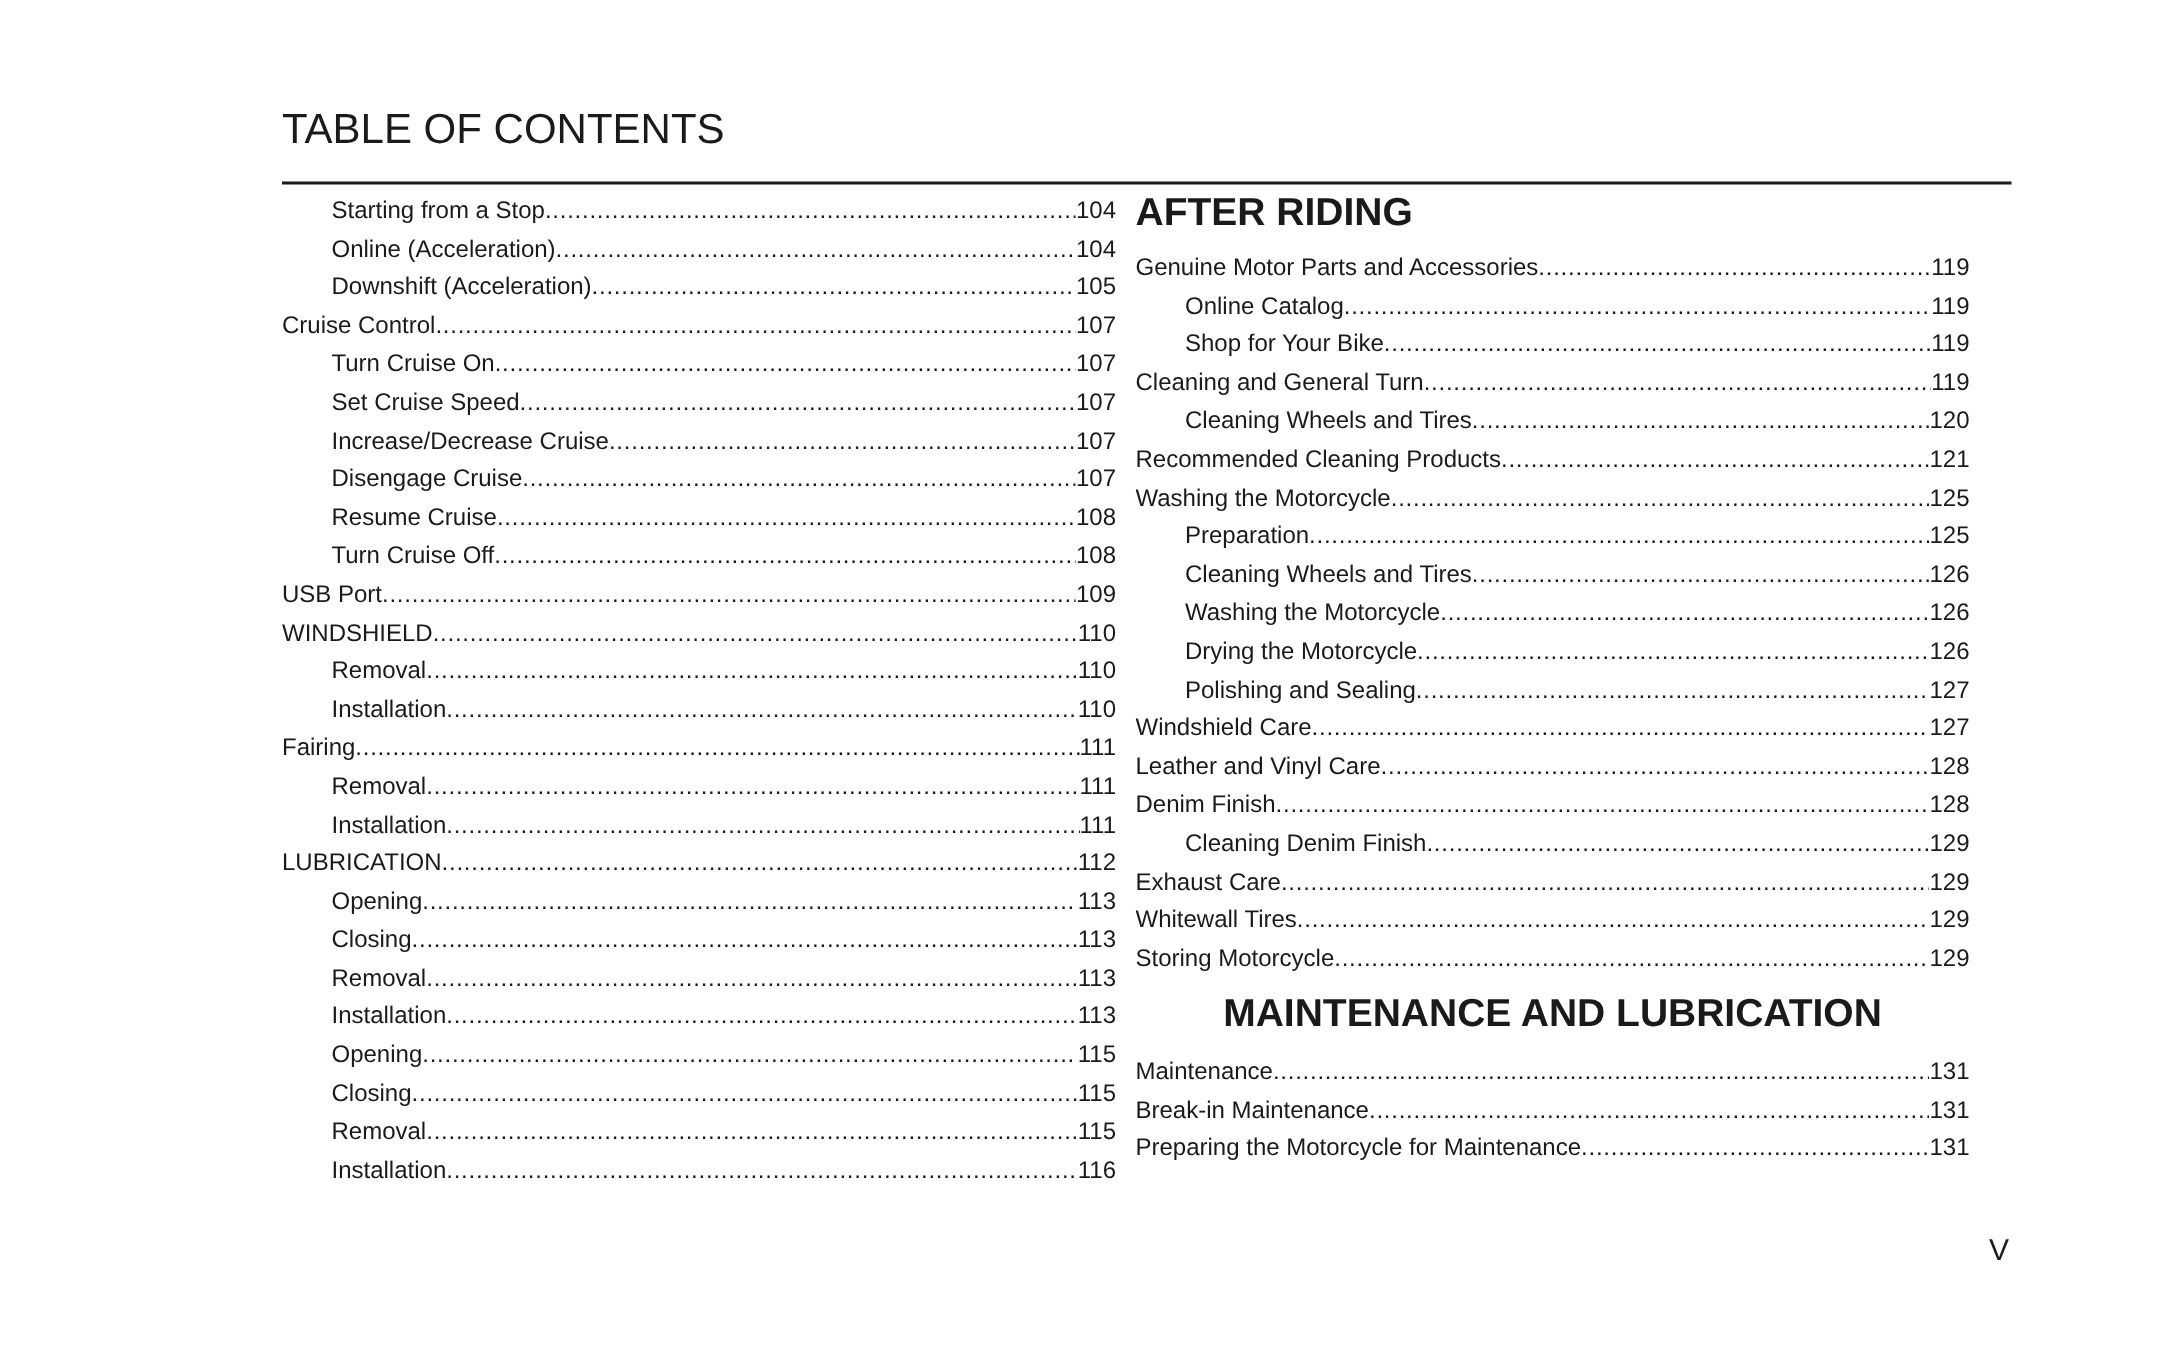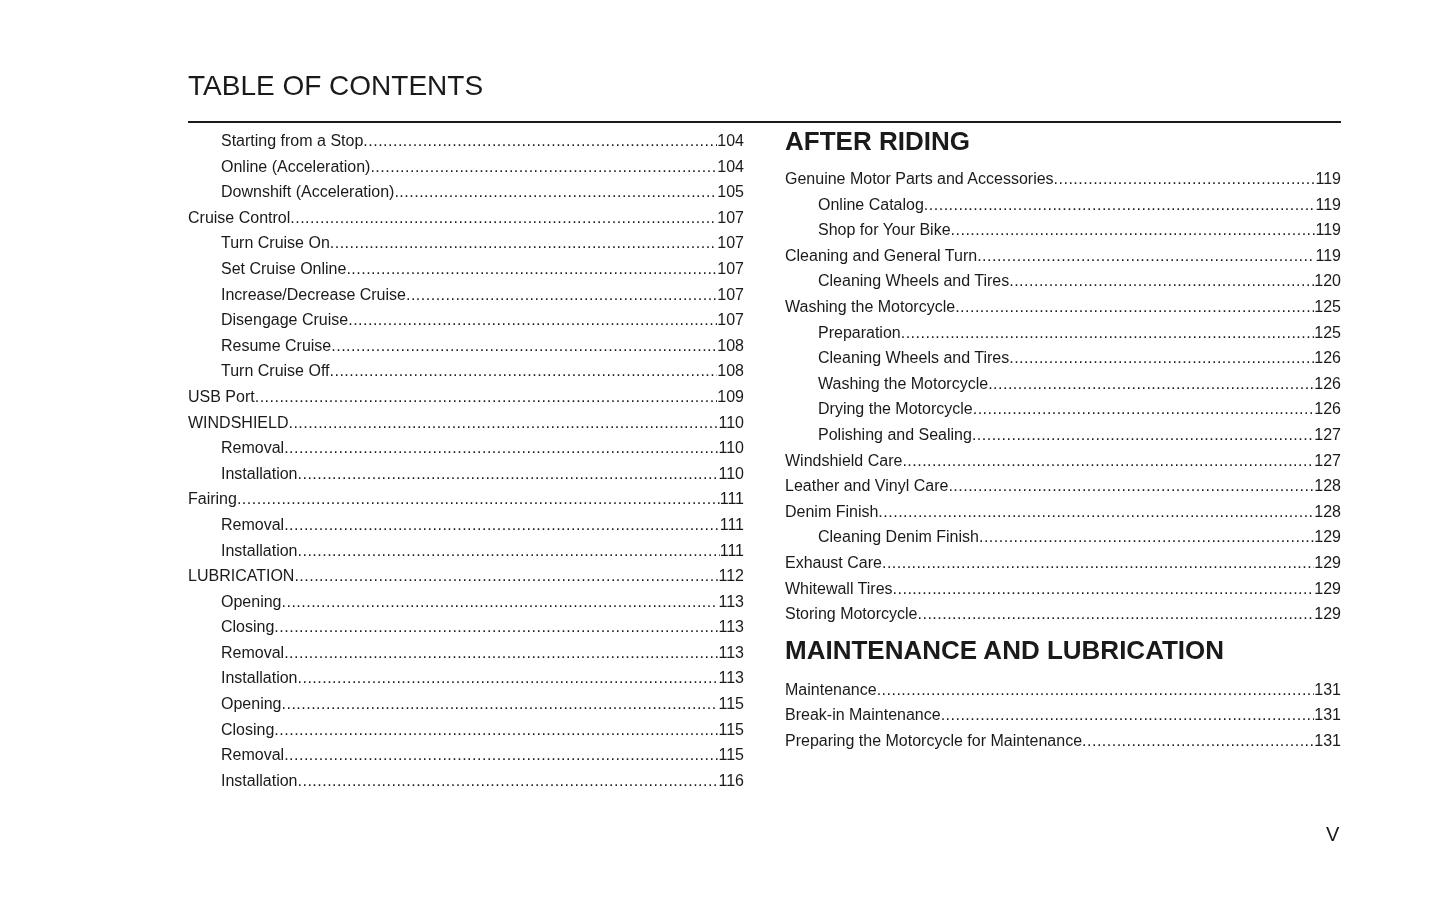--- a/index.html
+++ b/index.html
@@ -3,29 +3,29 @@
 <meta charset="utf-8">
 <style>
   html, body { margin: 0; padding: 0; background: #ffffff; }
   body { width: 1445px; height: 900px; position: relative; overflow: hidden;
          font-family: "Liberation Sans", sans-serif; color: #1a1a1a; }
   .page-title { position: absolute; left: 188px; top: 70px; margin: 0;
                 font-size: 28px; font-weight: normal; letter-spacing: 0px; }
   .rule { position: absolute; left: 188px; top: 121px; width: 1153px; height: 2px; background: #1a1a1a; }
   .col { position: absolute; top: 128px; width: 556px; }
   .col-left { left: 188px; }
-  .col-right { left: 785px; }
+  .col-right { left: 757px; }
   .entry { display: flex; align-items: baseline; height: 25.6px; font-size: 16px; line-height: 25.6px; white-space: nowrap; overflow: hidden; }
   .entry.sub { padding-left: 33px; }
   .entry .label { flex: 0 0 auto; }
   .entry .dots { flex: 1 1 auto; overflow: hidden; white-space: nowrap; }
   .entry .dots::after { content: "........................................................................................................................................................................"; letter-spacing: 0.5px; }
   .entry .page { flex: 0 0 auto; }
   .section-heading { font-size: 26px; font-weight: bold; margin: 0; height: 38px; line-height: 26px; padding-top: 0; }
-  .section-heading.second { margin-top: 10px; height: 40px; }
+  .section-heading.second { margin-top: 10px; height: 40px; text-align: center; }
   .page-number { position: absolute; left: 1326px; top: 823px; font-size: 20px; }
 </style>
 </head>
 <body>
 
 <h1 class="page-title">TABLE OF CONTENTS</h1>
 <div class="rule"></div>
 
 <div class="col col-left">
   <div class="entry sub">
@@ -47,21 +47,21 @@
       <span class="label">Cruise Control</span>
       <span class="dots"></span>
       <span class="page">107</span>
     </div>
   <div class="entry sub">
       <span class="label">Turn Cruise On</span>
       <span class="dots"></span>
       <span class="page">107</span>
     </div>
   <div class="entry sub">
-      <span class="label">Set Cruise Online</span>
+      <span class="label">Set Cruise Speed</span>
       <span class="dots"></span>
       <span class="page">107</span>
     </div>
   <div class="entry sub">
       <span class="label">Increase/Decrease Cruise</span>
       <span class="dots"></span>
       <span class="page">107</span>
     </div>
   <div class="entry sub">
       <span class="label">Disengage Cruise</span>
@@ -181,20 +181,25 @@
       <span class="label">Cleaning and General Turn</span>
       <span class="dots"></span>
       <span class="page">119</span>
     </div>
   <div class="entry sub">
       <span class="label">Cleaning Wheels and Tires</span>
       <span class="dots"></span>
       <span class="page">120</span>
     </div>
   <div class="entry">
+      <span class="label">Recommended Cleaning Products</span>
+      <span class="dots"></span>
+      <span class="page">121</span>
+    </div>
+  <div class="entry">
       <span class="label">Washing the Motorcycle</span>
       <span class="dots"></span>
       <span class="page">125</span>
     </div>
   <div class="entry sub">
       <span class="label">Preparation</span>
       <span class="dots"></span>
       <span class="page">125</span>
     </div>
   <div class="entry sub">

